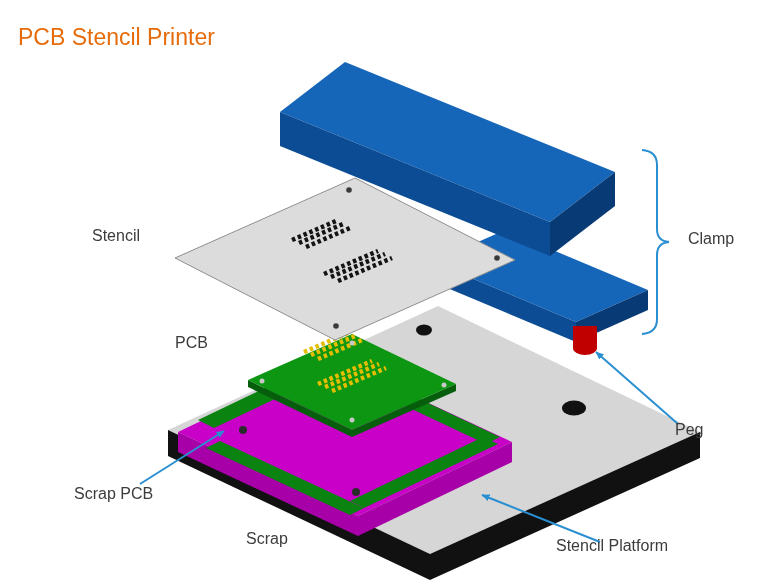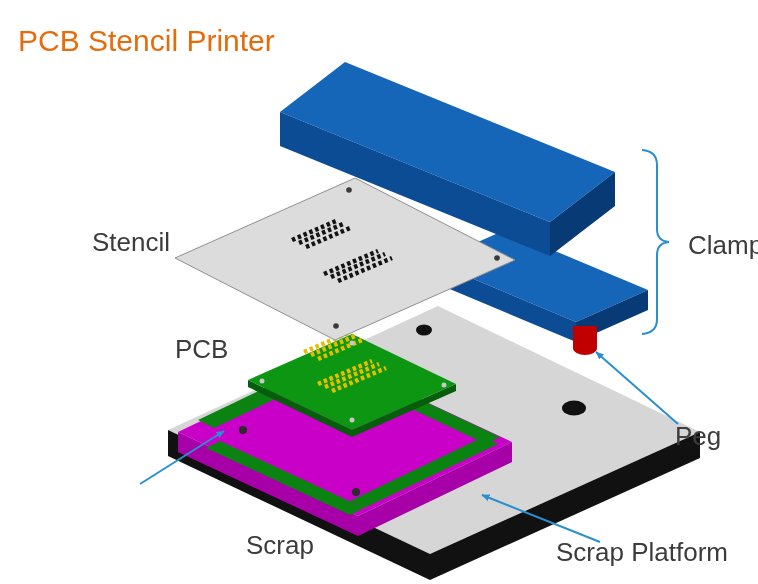--- a/index.html
+++ b/index.html
@@ -1,21 +1,21 @@
 <!DOCTYPE html>
 <html><head>
 <meta charset="utf-8">
 <style>
   html,body{margin:0;padding:0;background:#ffffff;}
   .stage{position:relative;width:758px;height:584px;background:#ffffff;overflow:hidden;
          font-family:"Liberation Sans", sans-serif;}
   .stage svg{position:absolute;left:0;top:0;}
-  .page-title{position:absolute;left:18px;top:24px;font-size:30px;font-weight:400;
+  .page-title{position:absolute;left:18px;top:24px;font-size:23px;font-weight:400;
               color:#E66C0B;white-space:nowrap;}
-  .part-label{position:absolute;font-size:26px;color:#3C3C3C;white-space:nowrap;}
+  .part-label{position:absolute;font-size:16px;color:#3C3C3C;white-space:nowrap;}
   .lbl-stencil{left:92px;top:227px;}
   .lbl-clamp{left:688px;top:230px;}
   .lbl-pcb{left:175px;top:334px;}
   .lbl-peg{left:675px;top:421px;}
   .lbl-scrap{left:74px;top:485px;}
   .lbl-base{left:246px;top:530px;}
   .lbl-raised{left:556px;top:537px;}
 </style>
 </head>
 <body>
@@ -111,16 +111,17 @@
       <line x1="678" y1="424" x2="596" y2="352" marker-end="url(#arrow)" stroke="#2A8FD1"></line>
       <path d="M 642 150 Q 657 151 657 165 L 657 229 Q 657 241 669 242 Q 657 243 657 255 L 657 319 Q 657 333 642 334" stroke="#2A8FD1"></path>
     </g>
   </svg>
 
   <div class="page-title">PCB Stencil Printer</div>
   <div class="part-label lbl-stencil">Stencil</div>
   <div class="part-label lbl-clamp">Clamp</div>
   <div class="part-label lbl-pcb">PCB</div>
   <div class="part-label lbl-peg">Peg</div>
+  <div class="part-label lbl-scrap">Scrap PCB</div>
   <div class="part-label lbl-base">Scrap</div>
-  <div class="part-label lbl-raised">Scrap Platform</div>
+  <div class="part-label lbl-raised">Stencil Platform</div>
 
 </div>
 
 </body></html>

